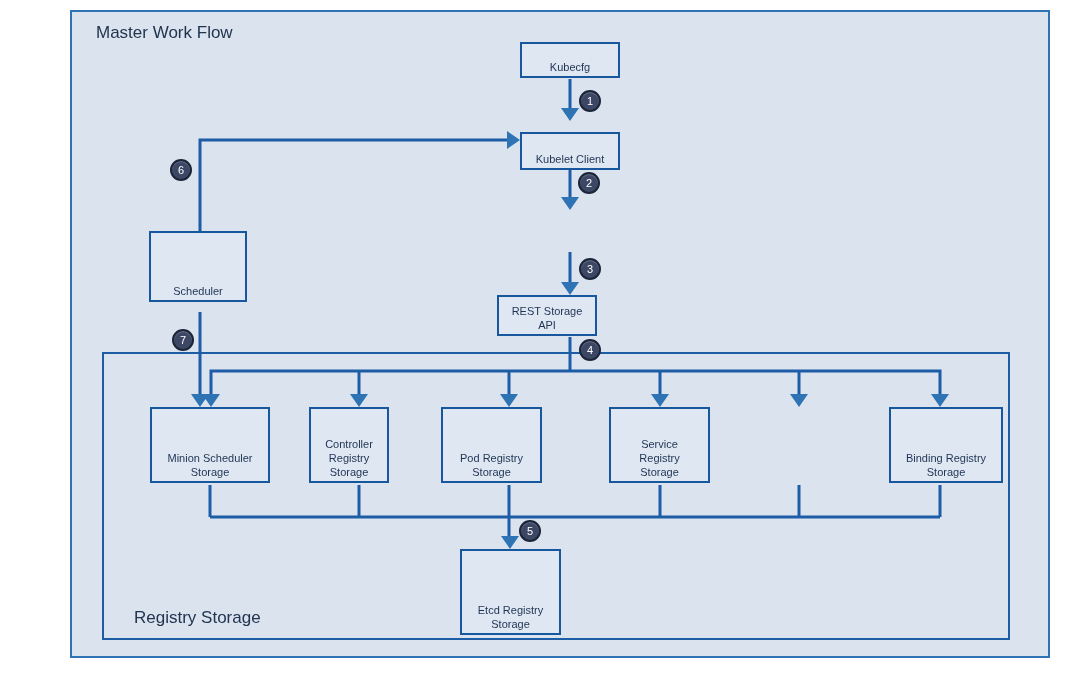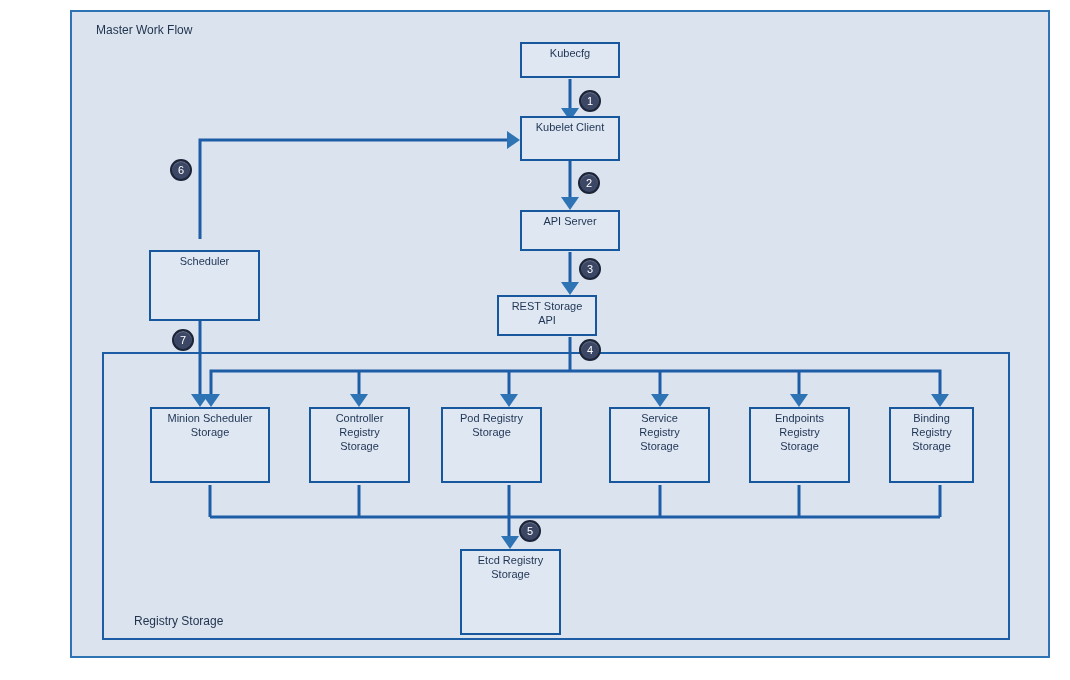--- a/index.html
+++ b/index.html
@@ -9,28 +9,28 @@
   }
   .master{
     position:absolute;left:70px;top:10px;width:980px;height:648px;
     background:#dbe3ef;border:2px solid #2e74b5;box-sizing:border-box;
   }
   .registry{
     position:absolute;left:30px;top:340px;width:908px;height:288px;
     border:2px solid #1d5da6;box-sizing:border-box;background:transparent;text-decoration:underline;
   }
   .container-label{
-    position:absolute;font-size:12px;color:#22354f;white-space:nowrap;
+    position:absolute;font-size:17px;color:#22354f;white-space:nowrap;
   }
   .master-label{left:24px;top:11px;}
   .registry-label{left:30px;bottom:10px;}
   .wires{position:absolute;left:0;top:0;width:1070px;height:680px;pointer-events:none;}
   .node{
     position:absolute;box-sizing:border-box;border:2px solid #17579e;background:#dfe7f3;
-    display:flex;align-items:flex-start;justify-content:center;text-align:center;
+    display:flex;align-items:flex-end;justify-content:center;text-align:center;
     font-size:11px;line-height:14px;color:#1e3352;padding:2px 10px;
   }
   .badge{
     position:absolute;width:22px;height:22px;border-radius:50%;
     background:#3b4764;border:2px solid #1c2438;box-sizing:border-box;
     display:flex;align-items:center;justify-content:center;
     color:#ffffff;font-size:11px;line-height:1;
     box-shadow:inset 0 1px 1px rgba(255,255,255,0.25);
   }
 </style>
@@ -80,57 +80,51 @@
       <polygon points="790,394 808,394 799,407"></polygon>
       <polygon points="931,394 949,394 940,407"></polygon>
       <polygon points="501,536 519,536 510,549"></polygon>
     </g>
   </svg>
 
   <div class="node" style="left:520px;top:42px;width:100px;height:36px">
     <span>Kubecfg</span>
   </div>
 
-  <div class="node" style="left:520px;top:116px;width:100px;height:45px">
+  <div class="node" style="left:520px;top:132px;width:100px;height:38px">
     <span>Kubelet Client</span>
   </div>
 
-  <div class="node" style="left:520px;top:210px;width:100px;height:41px">
-    <span>API Server</span>
-  </div>
 
   <div class="node" style="left:497px;top:295px;width:100px;height:41px">
     <span>REST Storage API</span>
   </div>
 
-  <div class="node" style="left:149px;top:250px;width:111px;height:71px">
+  <div class="node" style="left:149px;top:231px;width:98px;height:71px">
     <span>Scheduler</span>
   </div>
 
   <div class="node" style="left:150px;top:407px;width:120px;height:76px">
     <span>Minion Scheduler Storage</span>
   </div>
 
-  <div class="node" style="left:309px;top:407px;width:101px;height:76px">
+  <div class="node" style="left:309px;top:407px;width:80px;height:76px">
     <span>Controller Registry Storage</span>
   </div>
 
   <div class="node" style="left:441px;top:407px;width:101px;height:76px">
     <span>Pod Registry Storage</span>
   </div>
 
   <div class="node" style="left:609px;top:407px;width:101px;height:76px">
     <span>Service Registry Storage</span>
   </div>
 
-  <div class="node" style="left:749px;top:407px;width:101px;height:76px">
-    <span>Endpoints Registry Storage</span>
-  </div>
 
-  <div class="node" style="left:889px;top:407px;width:85px;height:76px">
+  <div class="node" style="left:889px;top:407px;width:114px;height:76px">
     <span>Binding Registry Storage</span>
   </div>
 
   <div class="node" style="left:460px;top:549px;width:101px;height:86px">
     <span>Etcd Registry Storage</span>
   </div>
 
   <div class="badge" style="left:579px;top:90px">
     <span>1</span>
   </div>

